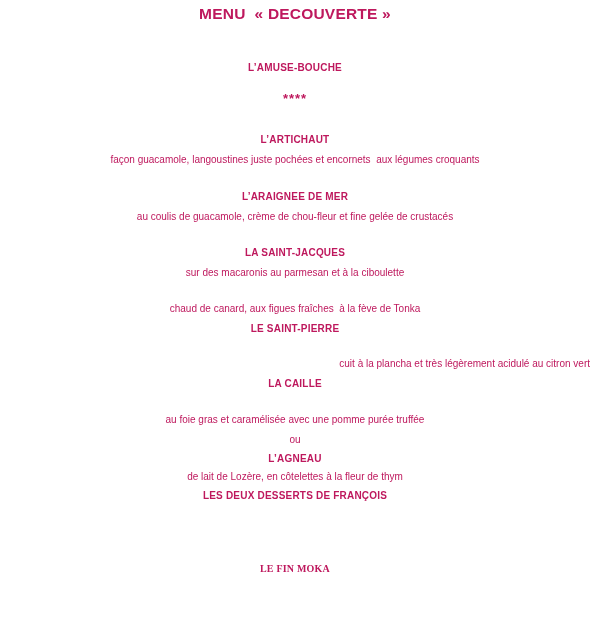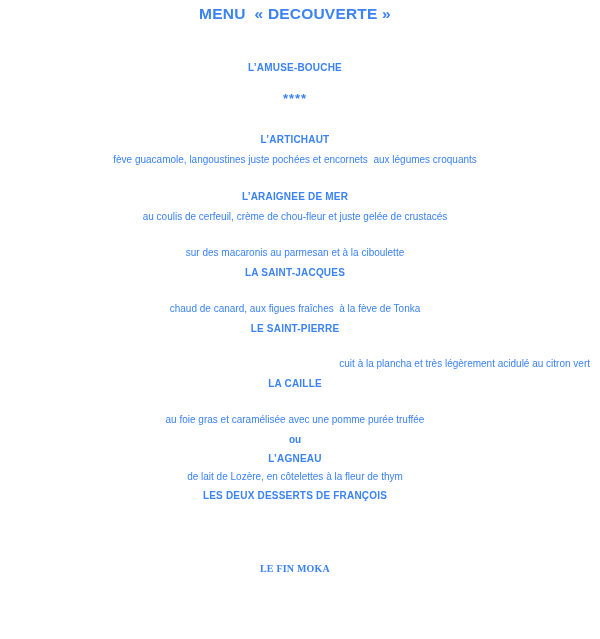--- a/index.html
+++ b/index.html
@@ -6,21 +6,21 @@
     margin: 0;
     padding: 0;
     background: #ffffff;
   }
   #page {
     position: relative;
     width: 600px;
     height: 639px;
     overflow: hidden;
     background: #ffffff;
-    color: #3b82f6;
+    color: #be185d;
     font-family: "Liberation Sans", "DejaVu Sans", sans-serif;
     box-sizing: border-box;
     padding-right: 10px; 
   }
   .line {
     display: block;
     text-align: center;
     white-space: pre;      
     line-height: 20px;
     font-size: 10px;
@@ -30,21 +30,21 @@
     margin-top: 4px;
     font-size: 15.5px;
     font-weight: bold;
     letter-spacing: 0.2px;
   }
   .course {
     font-weight: bold;
     letter-spacing: 0.2px;
   }
   .desc   { font-weight: normal; }
-  .plain  { font-weight: bold; }
+  .plain  { font-weight: normal; }
   .sep    { font-weight: bold; font-size: 13px; letter-spacing: 1px; }
 
   
   #menu-lines > .line:nth-child(1)  { margin-top: 34px; } 
   #menu-lines > .line:nth-child(2)  { margin-top: 11px; } 
   #menu-lines > .line:nth-child(3)  { margin-top: 21px; text-align: center; } 
   #menu-lines > .line:nth-child(5)  { margin-top: 17px; } 
   #menu-lines > .line:nth-child(7)  { margin-top: 16px; } 
   #menu-lines > .line:nth-child(9)  { margin-top: 16px; } 
   #menu-lines > .line:nth-child(11) { margin-top: 15px; text-align: right; } 
@@ -57,25 +57,25 @@
 </style>
 </head>
 <body>
 
 <div id="page">
   <div id="menu-title" class="line">MENU  « DECOUVERTE »</div>
   <div id="menu-lines">
       <div class="line course">L’AMUSE-BOUCHE</div>
       <div class="line sep">****</div>
       <div class="line course">L’ARTICHAUT</div>
-      <div class="line desc">fève guacamole, langoustines juste pochées et encornets  aux légumes croquants</div>
+      <div class="line desc">façon guacamole, langoustines juste pochées et encornets  aux légumes croquants</div>
       <div class="line course">L’ARAIGNEE DE MER</div>
-      <div class="line desc">au coulis de cerfeuil, crème de chou-fleur et juste gelée de crustacés</div>
+      <div class="line desc">au coulis de guacamole, crème de chou-fleur et fine gelée de crustacés</div>
+      <div class="line course">LA SAINT-JACQUES</div>
       <div class="line desc">sur des macaronis au parmesan et à la ciboulette</div>
-      <div class="line course">LA SAINT-JACQUES</div>
       <div class="line desc">chaud de canard, aux figues fraîches  à la fève de Tonka</div>
       <div class="line course">LE SAINT-PIERRE</div>
       <div class="line desc">cuit à la plancha et très légèrement acidulé au citron vert</div>
       <div class="line course">LA CAILLE</div>
       <div class="line desc">au foie gras et caramélisée avec une pomme purée truffée</div>
       <div class="line plain">ou</div>
       <div class="line course">L’AGNEAU</div>
       <div class="line desc">de lait de Lozère, en côtelettes à la fleur de thym</div>
       <div class="line course">LES DEUX DESSERTS DE FRANÇOIS</div>
       <div class="line course">LE FIN MOKA</div>

